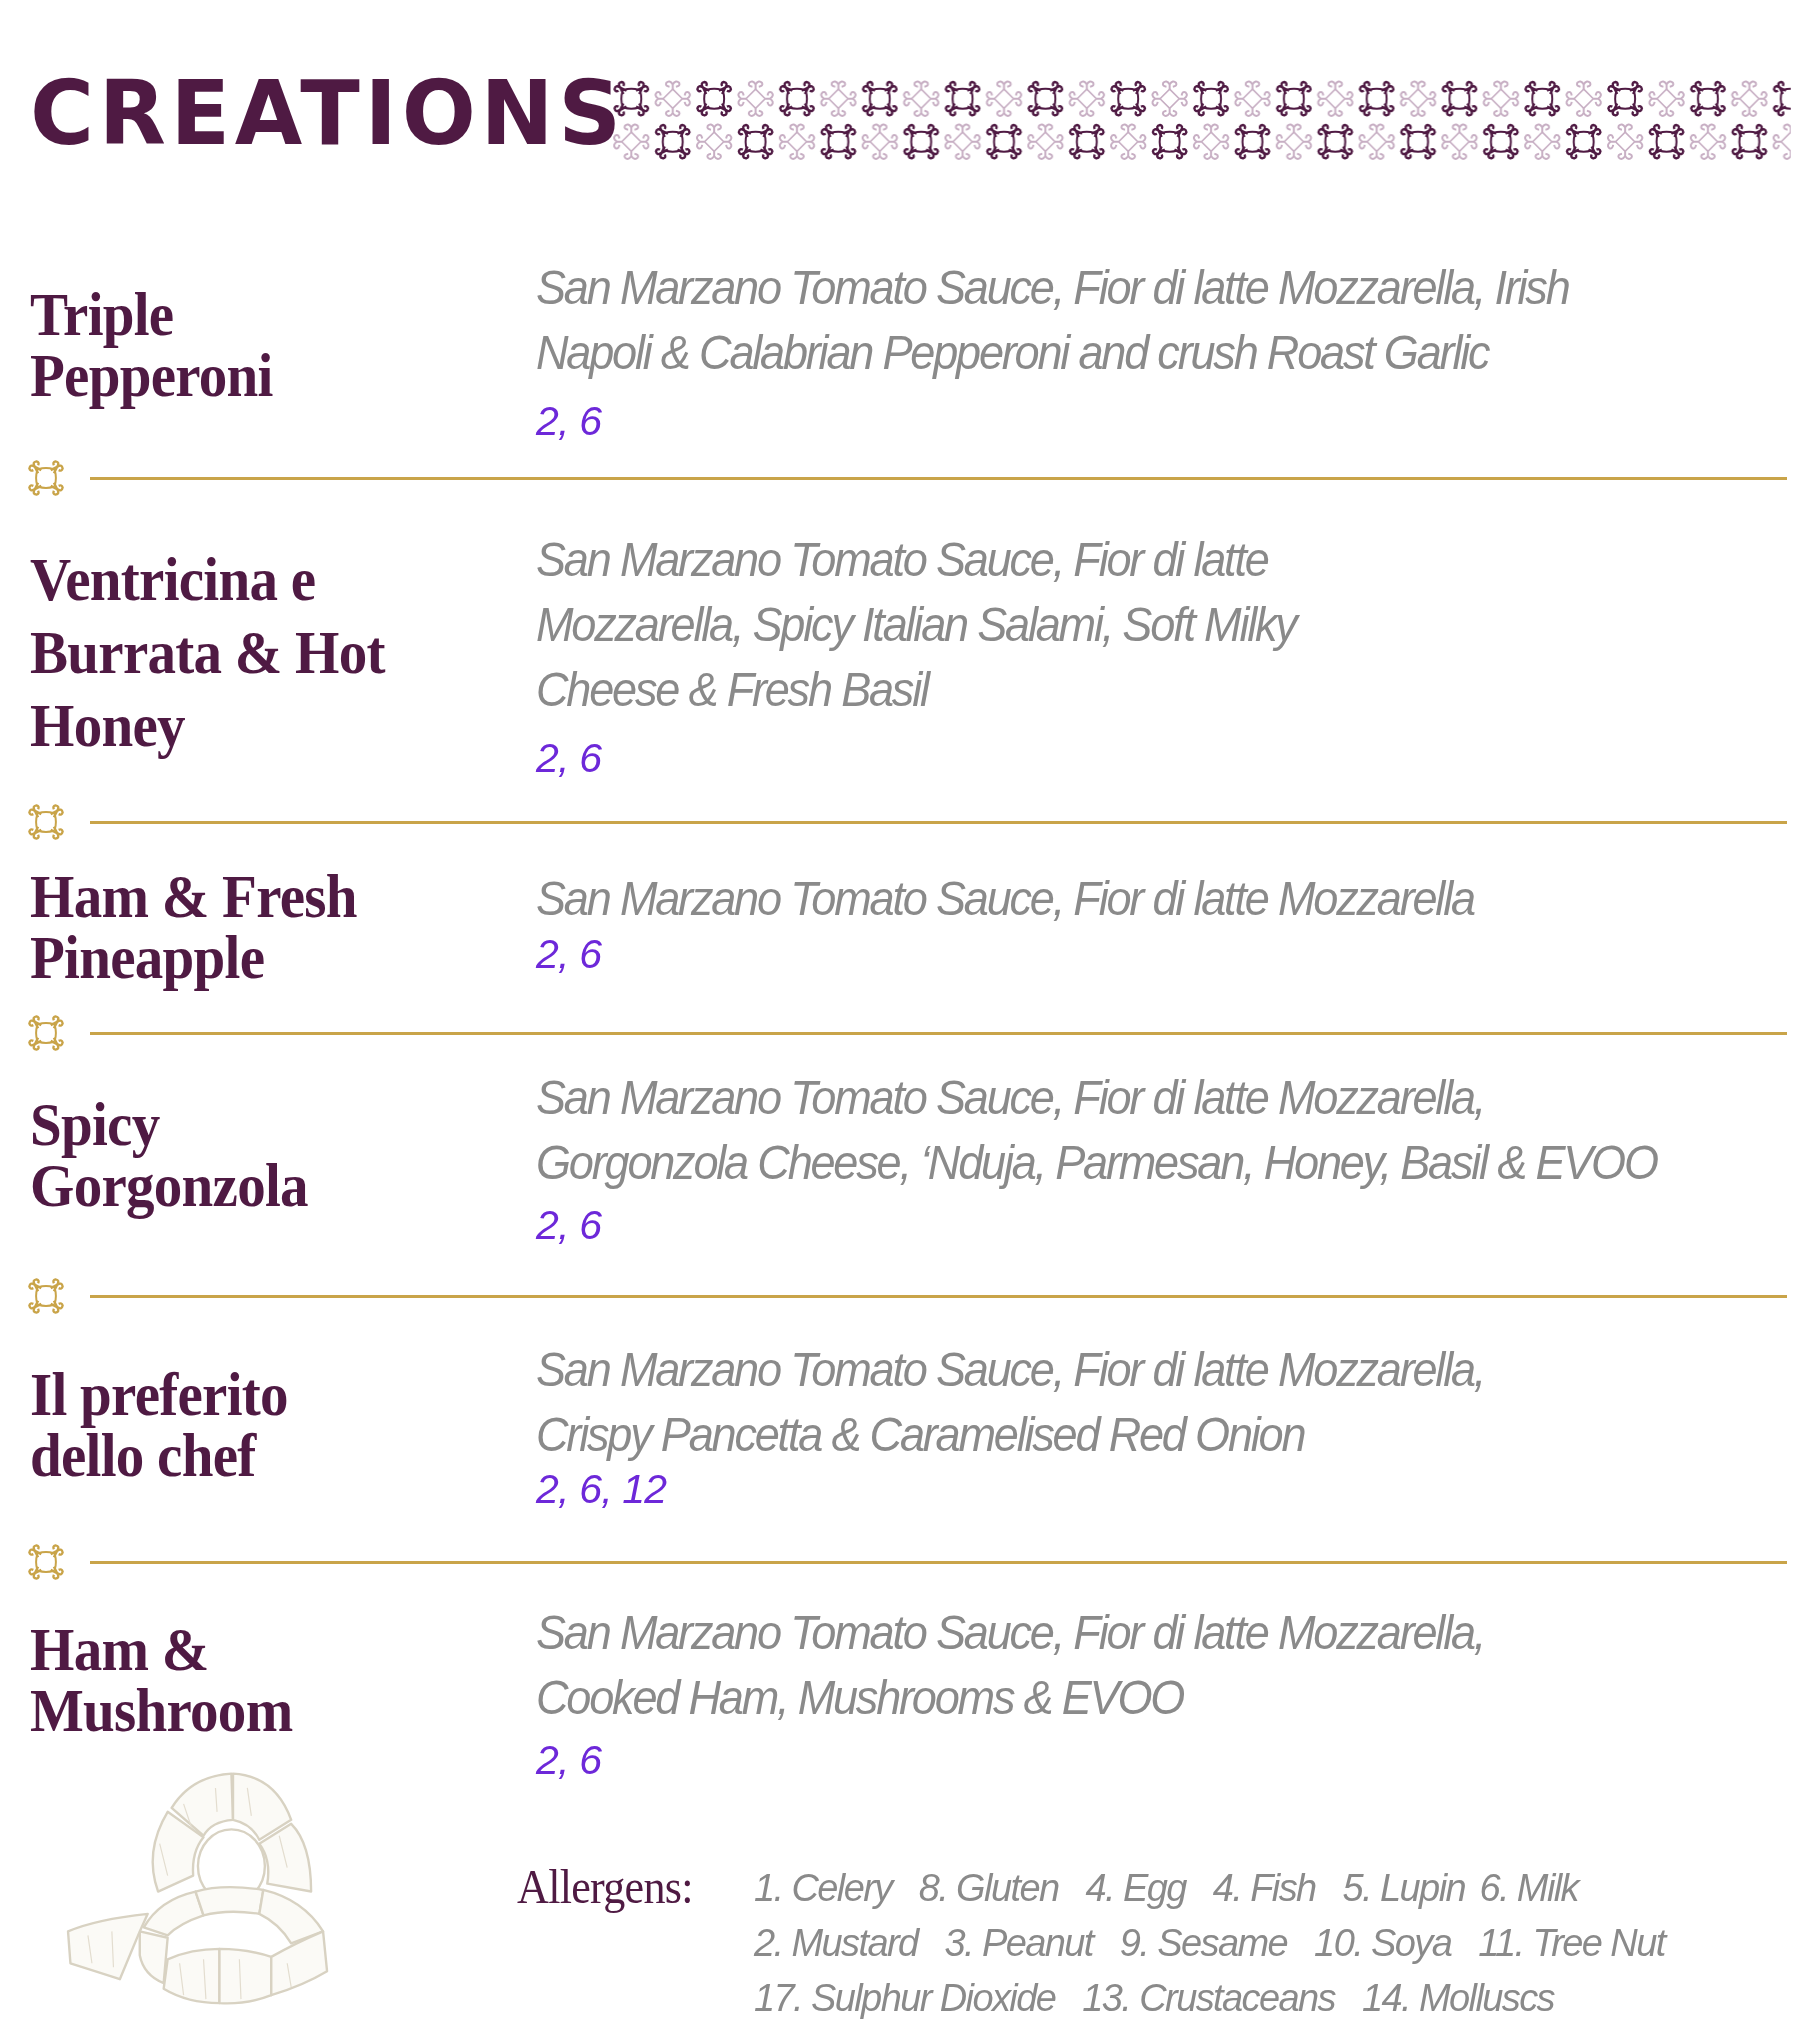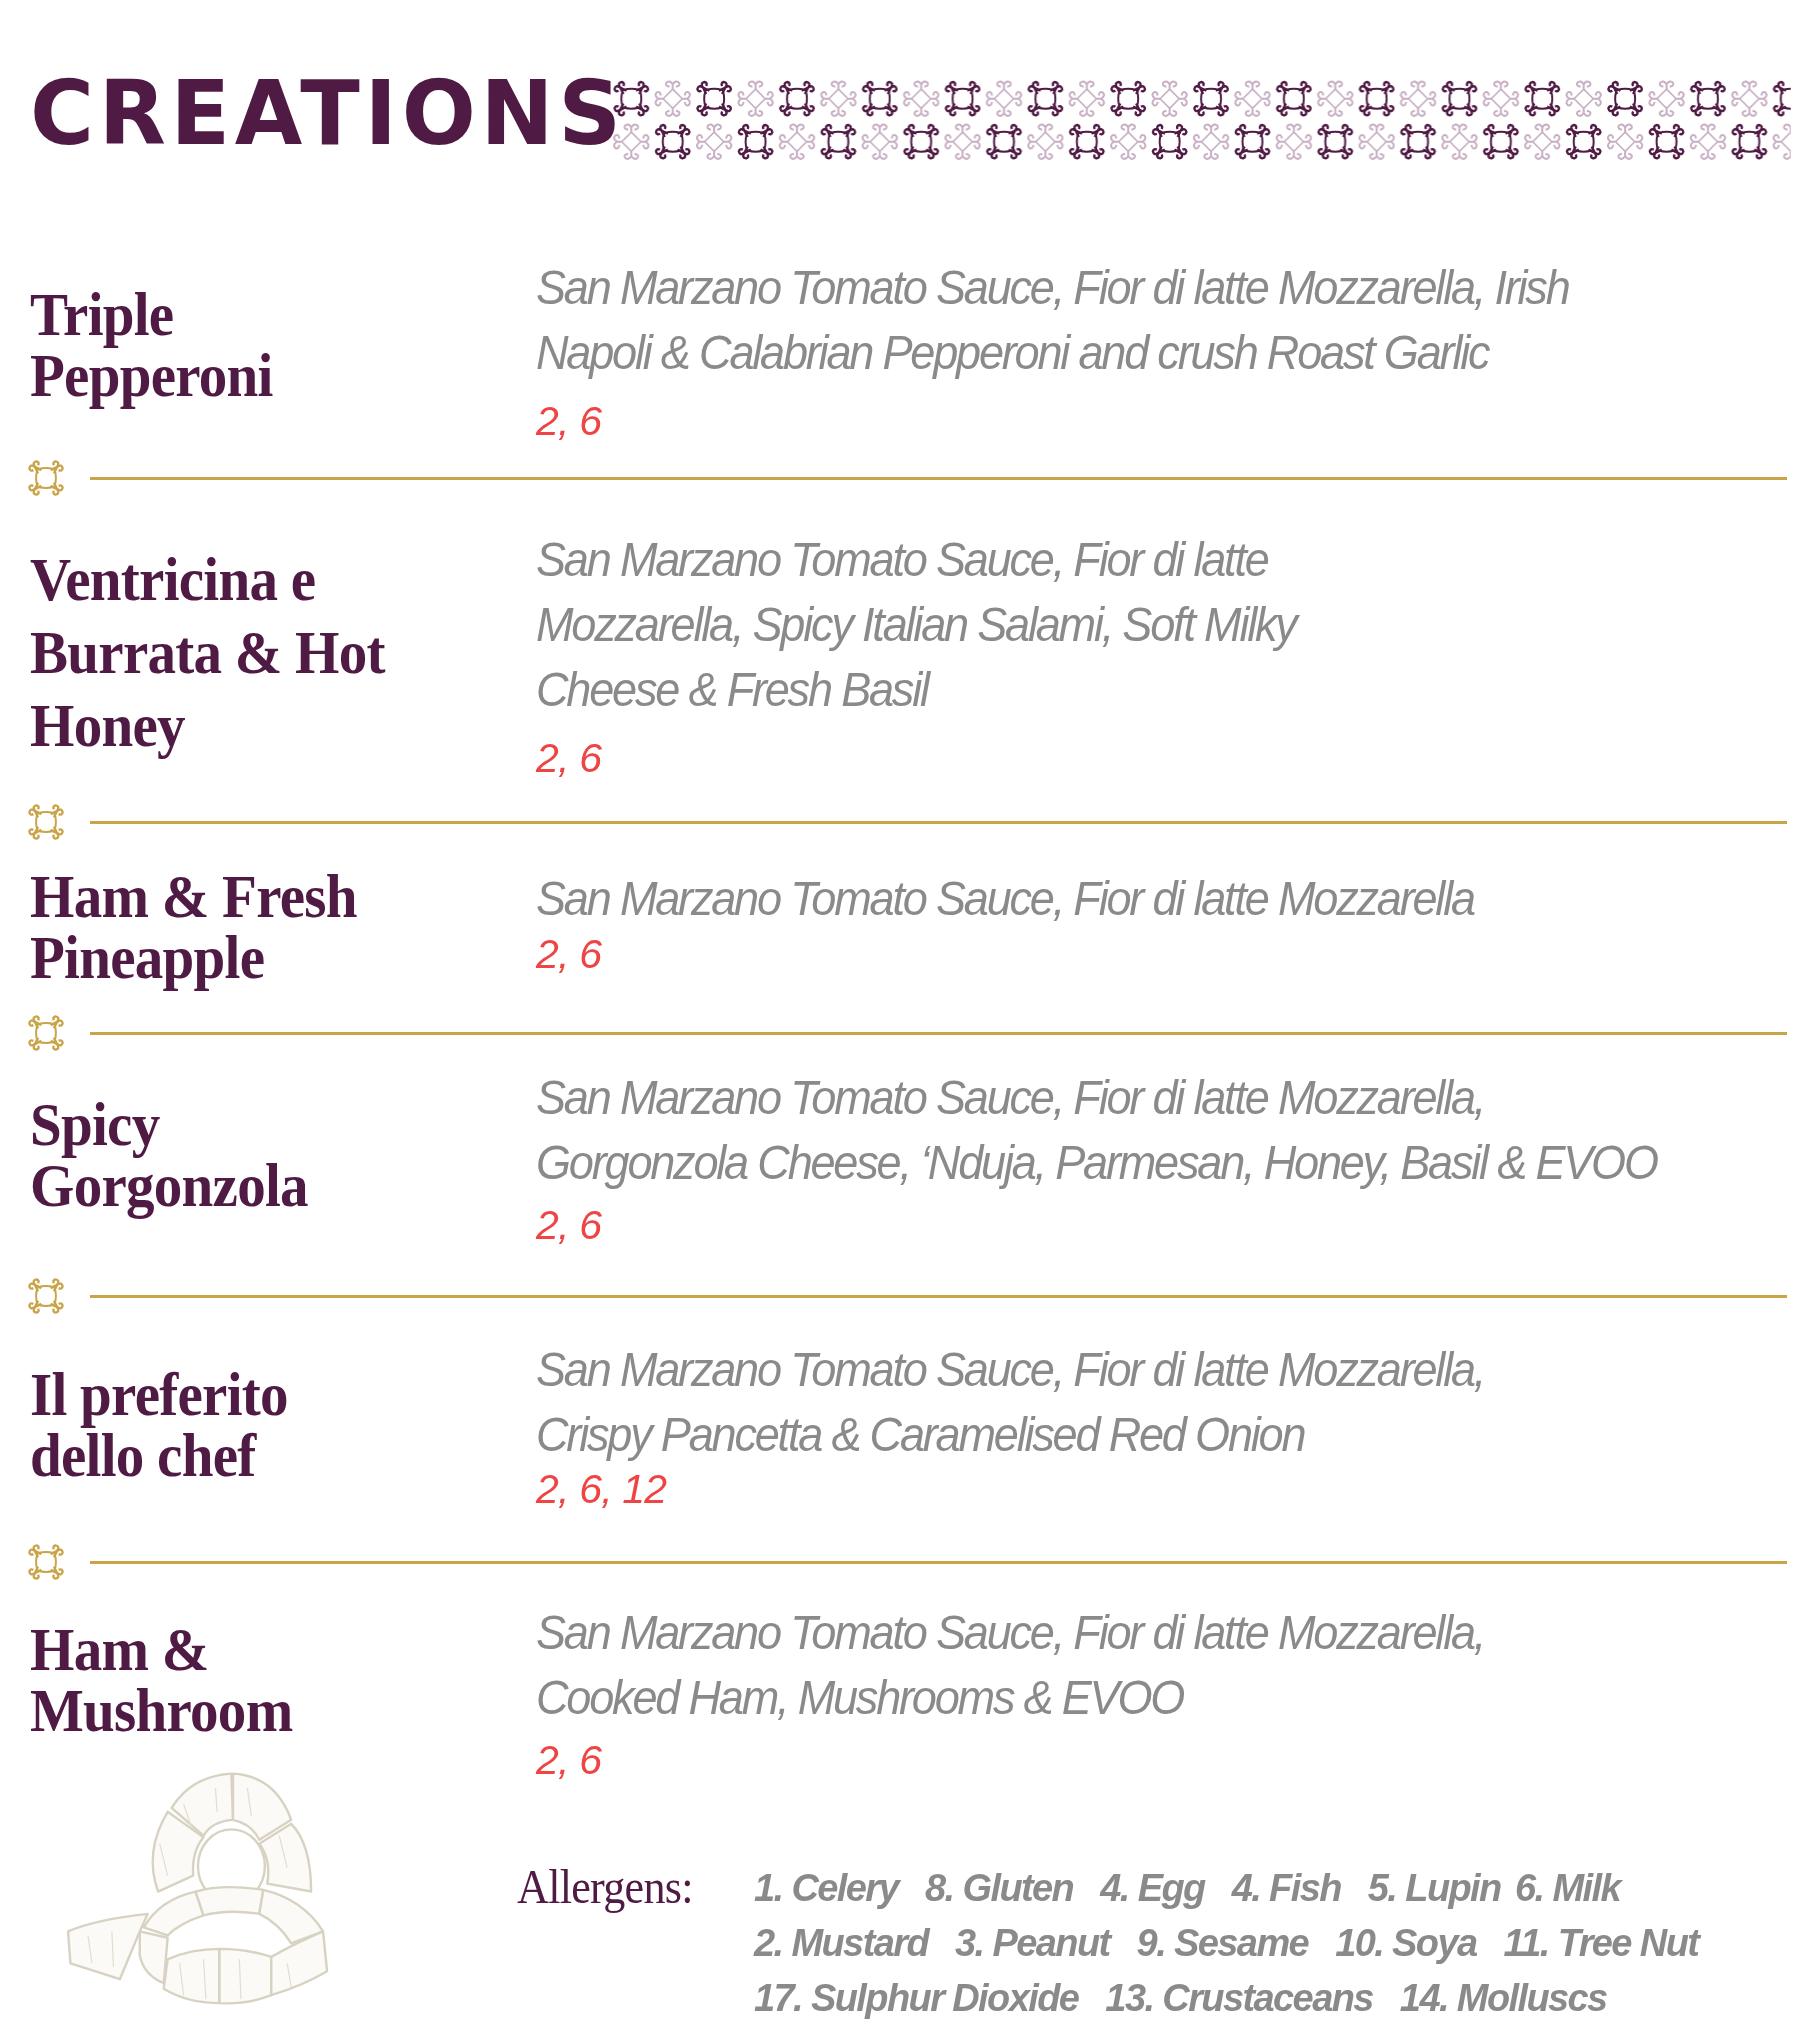--- a/index.html
+++ b/index.html
@@ -28,41 +28,41 @@
     .item-desc {
       position: absolute; left: 536px;
       font-family: "Liberation Sans", sans-serif; font-style: italic;
       font-size: 49px; line-height: 65px; color: #8a8a8a;
       letter-spacing: -2.4px; white-space: pre-line;
       transform: scaleX(0.92); transform-origin: left top;
     }
     .item-allergens {
       position: absolute; left: 536px;
       font-family: "Liberation Sans", sans-serif; font-style: italic;
-      font-size: 41px; line-height: 48px; color: #ef4444; letter-spacing: -0.8px;
+      font-size: 41px; line-height: 48px; color: #6d28d9; letter-spacing: -0.8px;
     }
 
     .separator { position: absolute; left: 0; width: 1816px; height: 40px; }
     .separator .ornament { position: absolute; left: 27px; top: 0; width: 38px; height: 38px; }
     .separator .rule { position: absolute; left: 90px; top: 17.6px; width: 1697px; height: 3.2px; background: #c9a449; }
 
     .cheese-illustration { position: absolute; left: 32px; top: 1772px; width: 351px; height: 263px; }
 
     .allergens-label {
       position: absolute; left: 517px; top: 1859px;
       font-family: "Liberation Serif", serif; font-size: 48px; color: #4f1a43;
       letter-spacing: -0.8px; transform: scaleX(0.92); transform-origin: left top;
     }
     .allergens-list {
       position: absolute; left: 754px; top: 1861px; width: 1037px;
       font-family: "Liberation Sans", sans-serif; font-style: italic;
       font-size: 38px; line-height: 55px; color: #8a8a8a; letter-spacing: -1.6px;
     }
     .allergen-row { white-space: nowrap; }
-    .allergen { margin-right: 27px; font-weight: bold; }
+    .allergen { margin-right: 27px; }
   </style>
 </head>
 <body>
 
 <svg width="0" height="0" style="position:absolute">
   <defs>
 
     <g id="flourish-square">
       <path d="M10 10 Q6 4 12 3 Q16 4 14 8 M10 10 Q4 6 3 12 Q4 16 8 14 M10 10 L18 14 M10 10 L14 18" fill="none" stroke="currentColor" stroke-width="3"></path>
       <path d="M38 10 Q42 4 36 3 Q32 4 34 8 M38 10 Q44 6 45 12 Q44 16 40 14 M38 10 L30 14 M38 10 L34 18" fill="none" stroke="currentColor" stroke-width="3"></path>

